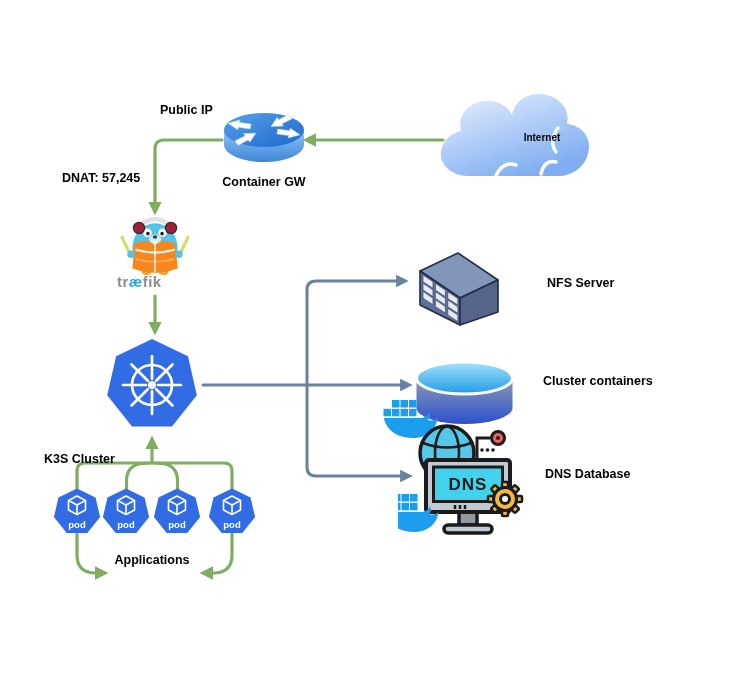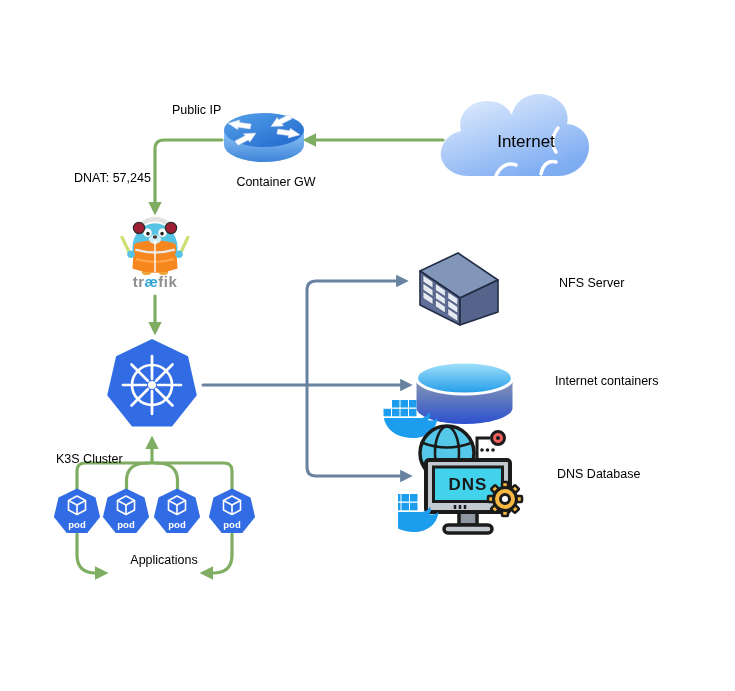--- a/index.html
+++ b/index.html
@@ -2,26 +2,26 @@
 <html><head>
 <meta charset="utf-8">
 <style>
   html,body{margin:0;padding:0;background:#ffffff;}
   .canvas{
     position:relative;width:735px;height:691px;background:#ffffff;overflow:hidden;
     font-family:"Liberation Sans",sans-serif;
   }
   .abs{position:absolute;}
   .label{
-    position:absolute;font-weight:normal;font-size:12.5px;line-height:1.15;
-    color:#000;white-space:nowrap;margin-left:12px;
+    position:absolute;font-weight:bold;font-size:12.5px;line-height:1.15;
+    color:#000;white-space:nowrap;
   }
   .center{text-align:center;}
   .wordmark{
-    position:absolute;left:117px;top:273px;width:76px;text-align:center;
+    position:absolute;left:117px;top:273px;width:76px;
     font-size:15px;font-weight:600;color:#8e8e8e;letter-spacing:.5px;
   }
   .wordmark .ae{color:#2fa3d6;font-weight:700;}
   svg{display:block;}
 </style>
 </head>
 <body>
 
 <div class="canvas">
 
@@ -69,21 +69,21 @@
              C 79 9 95 1 111 5
              C 126 9 134 21 131 34
              C 144 35 154 45 153 58
              C 152 73 140 85 124 86 Z" fill="url(#cloudG)"></path>
     <g fill="none" stroke="#ffffff" stroke-width="3.5" stroke-linecap="round">
       <path d="M 60 86 C 64 76 72 72 80 75"></path>
       <path d="M 105 84 C 107 74 113 70 120 72"></path>
       <path d="M 122 38 C 116 46 115 55 120 62"></path>
     </g>
   </svg>
-  <div class="label center" style="left:464px;top:132px;width:100px;font-size:17px">Internet</div>
+  <div class="label center" style="left:492px;top:132px;width:100px;font-size:10px">Internet</div>
 
   <svg class="abs" style="left:220px;top:104px" width="88" height="66" viewBox="0 0 88 66">
     <defs>
       <linearGradient id="rTop" x1="0" y1="0" x2="1" y2="1">
         <stop offset="0" stop-color="#56a2ea"></stop>
         <stop offset="1" stop-color="#1f66cc"></stop>
       </linearGradient>
       <linearGradient id="rSide" x1="0" y1="0" x2="0" y2="1">
         <stop offset="0" stop-color="#8ec6f7"></stop>
         <stop offset="1" stop-color="#3f84d8"></stop>
@@ -272,16 +272,16 @@
     </g>
     <use href="#docker-whale" transform="translate(-14,70)"></use>
   </svg>
 
   <div class="label" style="left:160px;top:103px">Public IP</div>
   <div class="label center" style="left:212px;top:175px;width:104px">Container GW</div>
   <div class="label" style="left:62px;top:171px">DNAT: 57,245</div>
   <div class="label" style="left:44px;top:452px">K3S Cluster</div>
   <div class="label center" style="left:110px;top:553px;width:84px">Applications</div>
   <div class="label" style="left:547px;top:276px">NFS Server</div>
-  <div class="label" style="left:543px;top:374px">Internet containers</div>
+  <div class="label" style="left:543px;top:374px">Cluster containers</div>
   <div class="label" style="left:545px;top:467px">DNS Database</div>
 
 </div>
 
 </body></html>

